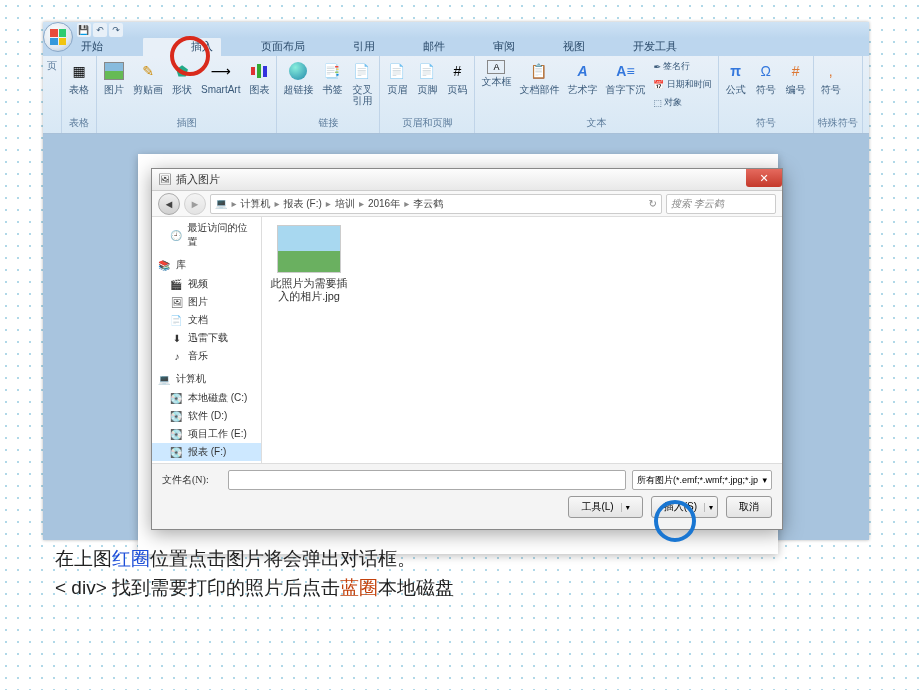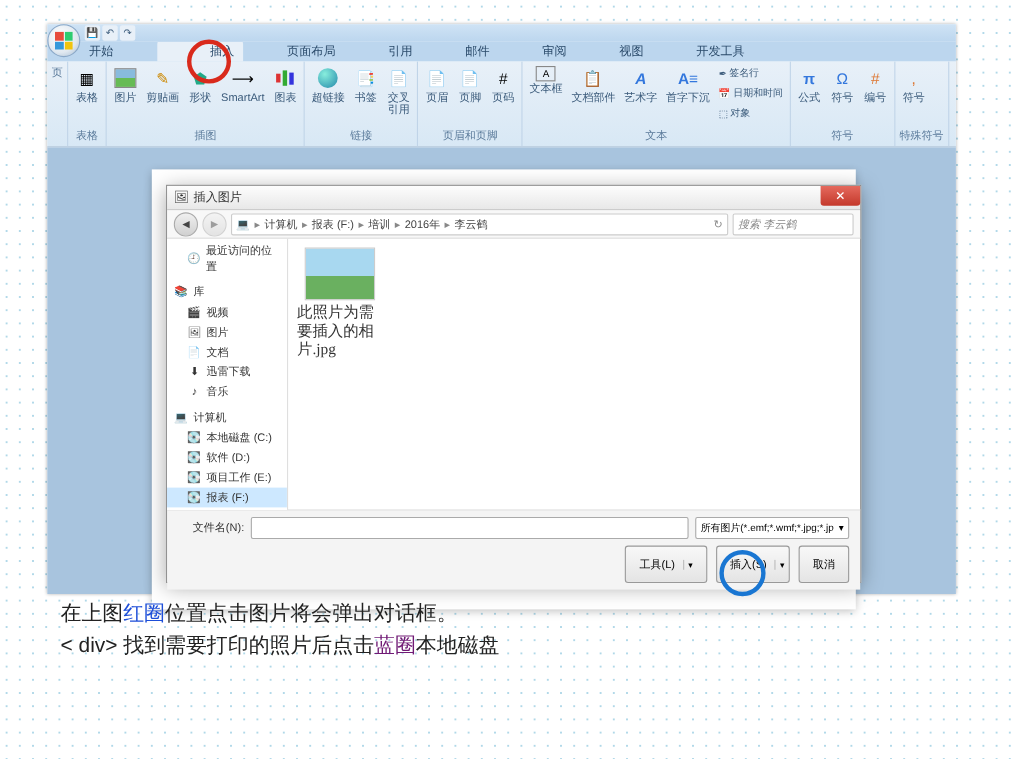--- a/index.html
+++ b/index.html
@@ -40,34 +40,34 @@
 .dlg-body { display:flex; height: 246px; }
 .sidebar { width: 110px; background:#fff; border-right:1px solid #ddd; overflow-y:auto; font-size:10px; }
 .side-group { padding:2px 0; }
 .side-header { display:flex; align-items:center; gap:4px; padding:3px 6px; color:#333; cursor:pointer;}
 .side-item { display:flex; align-items:center; gap:4px; padding:2px 6px 2px 18px; cursor:pointer; color:#333;}
 .side-item.sel { background:#cde8ff; }
 .side-ico { width:14px; height:12px; display:flex; align-items:center; justify-content:center; font-size:10px;}
 .content { flex:1; background:#fff; padding:8px; display:flex; align-content:flex-start; }
 .thumb { width:78px; display:flex; flex-direction:column; align-items:center; gap:4px; cursor:pointer; }
 .thumb-img { width:64px; height:48px; border:1px solid #ccc; background:linear-gradient(#a8d8f0 0%, #a8d8f0 55%, #6ab060 55%, #6ab060 100%); position:relative;}
-.thumb-label { font-size:14px; color:#333; text-align:left; line-height:1.2;font-family:Liberation Serif, serif; }
+.thumb-label { font-size:11px; color:#333; text-align:center; line-height:1.2; }
 .dlg-footer { padding: 6px 10px; background:#f4f4f4; border-top:1px solid #ddd; font-size:10px; display:flex; flex-direction:column; gap:6px;}
 .frow { display:flex; align-items:center; gap:6px; }
-.frow .flabel { width:60px; text-align:right; color:#333;}
+.frow .flabel { width:60px; color:#333;font-family:Liberation Serif, serif;}
 .fname-combo { flex:1; height:20px; background:#fff; border:1px solid #aaa; border-radius:2px;}
 .ftype-combo { width:140px; height:20px; background:#fff; border:1px solid #aaa; border-radius:2px; padding:0 4px; display:flex; align-items:center; justify-content:space-between; font-size:9px; cursor:pointer;}
-.btn { height:22px; padding:16px 12px; background:linear-gradient(#f8f8f8,#e4e4e4); border:1px solid #999; border-radius:3px; cursor:pointer; font-size:10px; display:flex; align-items:center; gap:3px;}
+.btn { height:22px; padding:4px 12px; background:linear-gradient(#f8f8f8,#e4e4e4); border:1px solid #999; border-radius:3px; cursor:pointer; font-size:10px; display:flex; align-items:center; gap:3px;}
 .btn.split { padding-right:4px; }
 .btn .drop { border-left:1px solid #bbb; padding-left:4px; margin-left:4px; font-size:8px;}
 .red-circle { position: absolute; left: 170px; top: 36px; width: 40px; height: 40px; border: 4px solid #d92a1c; border-radius: 50%; pointer-events: none; z-index:20;}
 .blue-circle { position: absolute; left: 654px; top: 500px; width: 42px; height: 42px; border: 4px solid #1976d2; border-radius: 50%; pointer-events: none; z-index:20;}
 .caption { position:absolute; left:55px; top:545px; font-size:19px; color:#222; line-height:1.5; }
 .caption .red { color:#1d4ed8; }
-.caption .blue { color:#701a75; }
+.caption .blue { color:#c2410c; }
 .ico-page{background:#fff;border:1px solid #7aa;width:18px;height:20px;}
 .ico-pic{background:linear-gradient(#8bd 50%,#6b5 50%);width:20px;height:18px;border:1px solid #888;}
 .ico-clip{color:#c80;}
 .ico-shapes{color:#2a8;}
 .ico-chart span{display:inline-block;width:4px;margin:0 1px;}
 .ico-globe{width:18px;height:18px;border-radius:50%;background:radial-gradient(circle at 35% 30%,#8ed,#28a);}
 </style>
 </head>
 <body>
 

